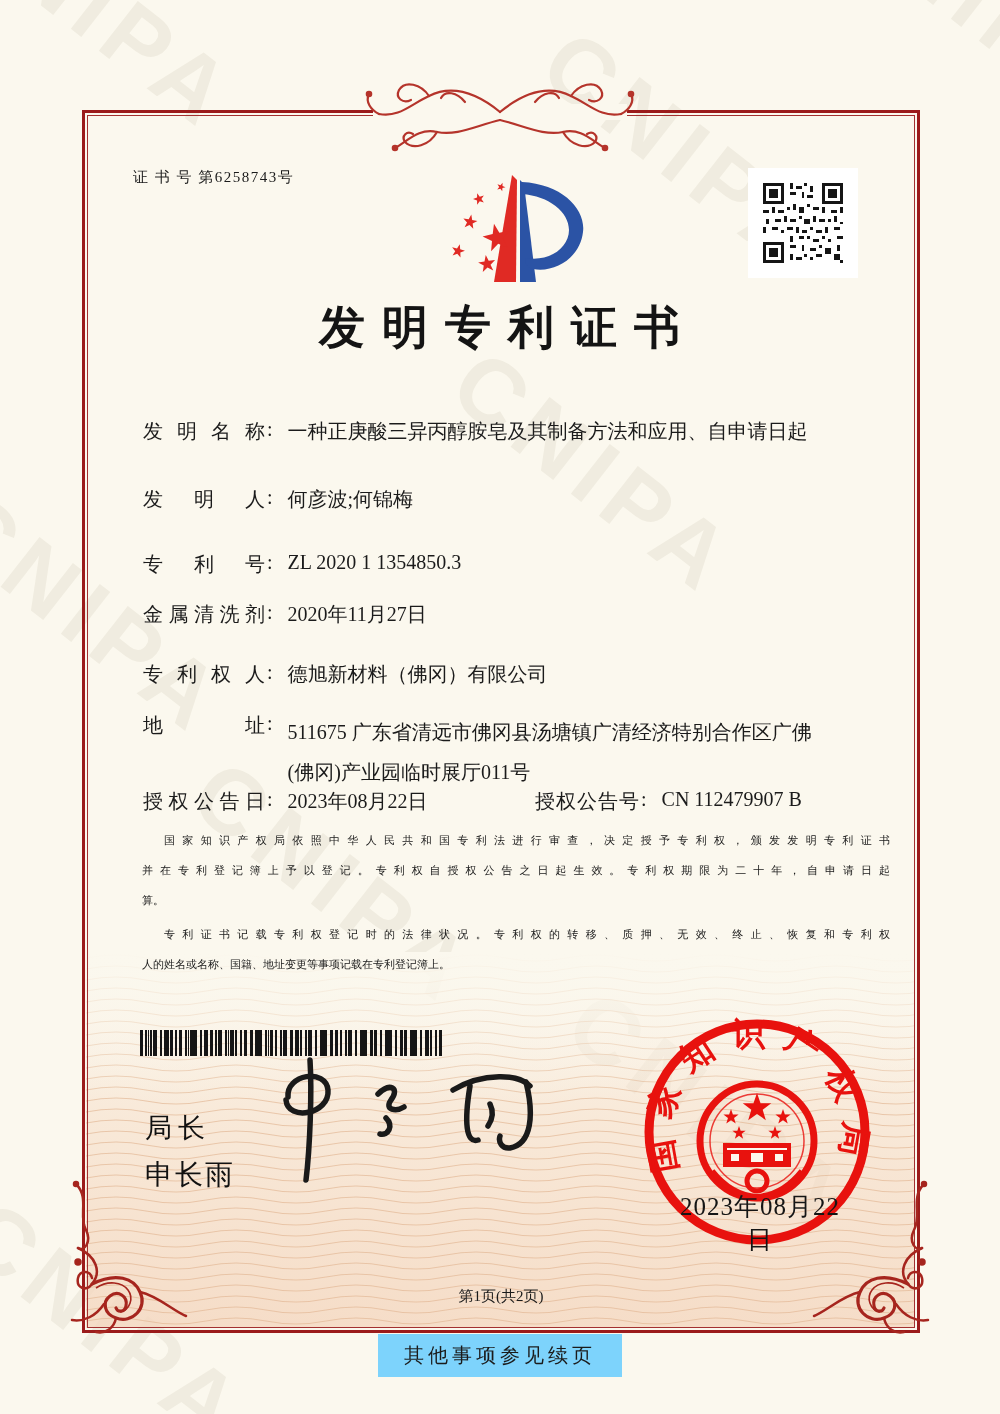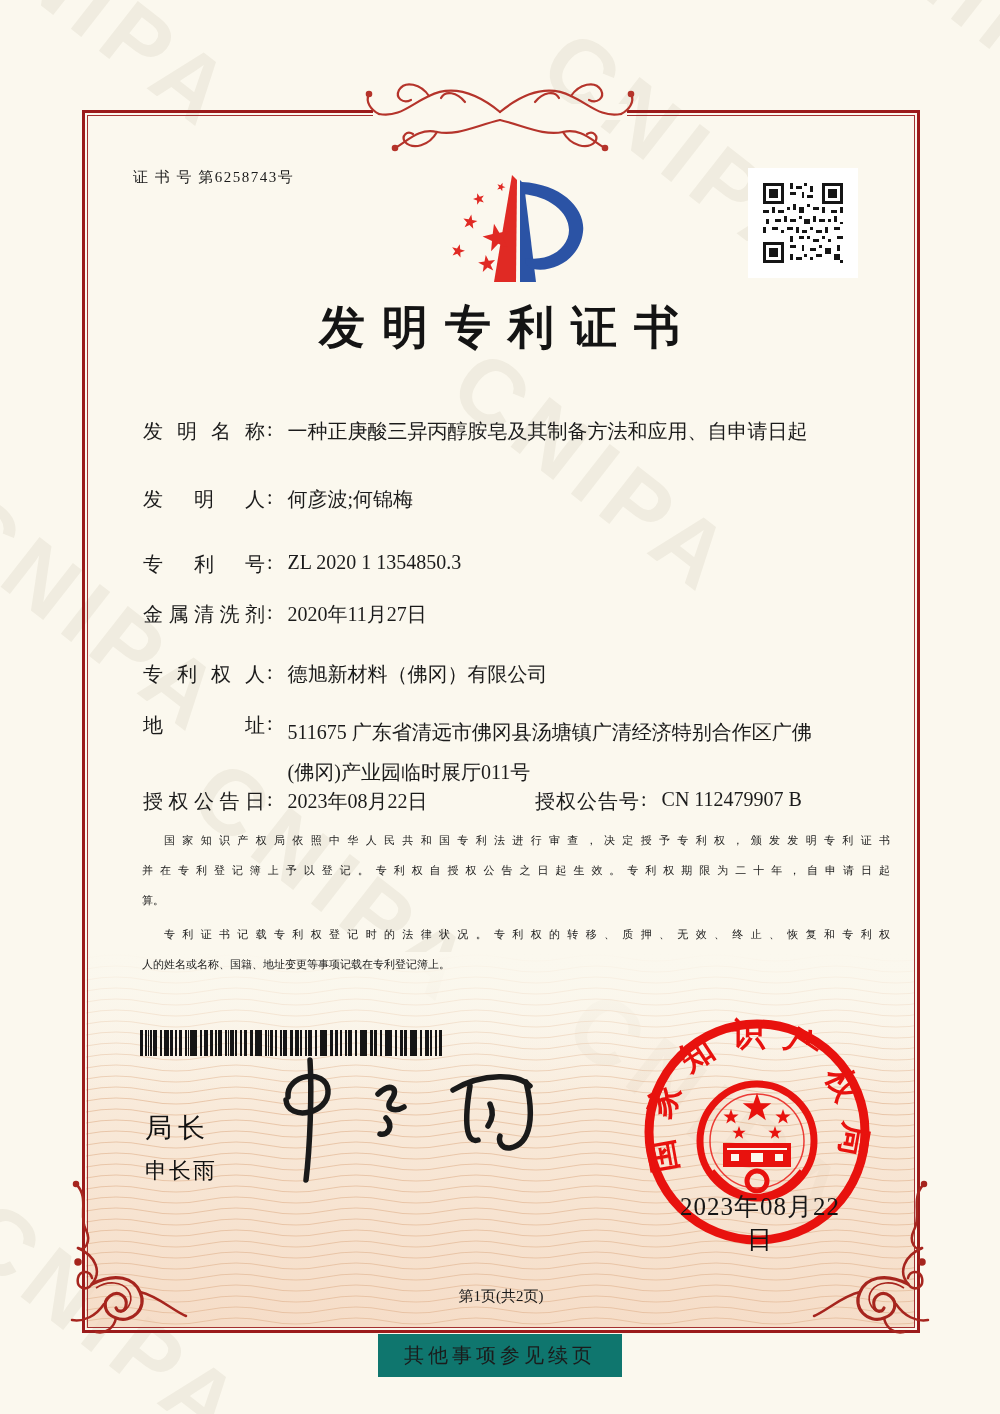--- a/index.html
+++ b/index.html
@@ -40,31 +40,31 @@
   .jl{text-align:justify;text-align-last:justify;text-justify:inter-character;}
   
   .barcode{position:absolute;left:140px;top:1030px;width:302px;height:26px;z-index:3;
     background-image:
       repeating-linear-gradient(90deg,#151515 0 2px,transparent 2px 5px),
       repeating-linear-gradient(90deg,#151515 0 1px,transparent 1px 8px),
       repeating-linear-gradient(90deg,#151515 0 3px,transparent 3px 13px);}
   
   .director-label{position:absolute;left:145px;top:1110px;font-size:27px;letter-spacing:6px;
       font-family:"Liberation Sans","DejaVu Sans",sans-serif;z-index:3;color:#111;}
-  .director-name{position:absolute;left:145px;top:1156px;font-size:22px;letter-spacing:2px;
+  .director-name{position:absolute;left:145px;top:1156px;font-size:28px;letter-spacing:2px;
       font-family:"Liberation Sans","DejaVu Sans",sans-serif;z-index:3;color:#111;}
   .signature{position:absolute;left:258px;top:1052px;width:315px;height:140px;z-index:4;}
   
   .seal{position:absolute;left:636px;top:1011px;width:242px;height:242px;z-index:4;}
   .seal-date{position:absolute;left:670px;top:1190px;width:180px;text-align:center;
       font-size:25px;color:#151515;z-index:5;letter-spacing:1px;}
   
   .page-number{position:absolute;left:82px;top:1287px;width:838px;text-align:center;font-size:15px;z-index:3;}
   .cont-note{position:absolute;left:0;top:1334px;width:1000px;text-align:center;z-index:3;}
-  .cont-note span{display:inline-block;background:#0f766e;padding:8px 26px;font-size:20px;letter-spacing:4px;}
+  .cont-note span{display:inline-block;background:#7dd3fc;padding:8px 26px;font-size:20px;letter-spacing:4px;}
   
   .orn-top{position:absolute;left:345px;top:62px;width:310px;height:112px;z-index:3;}
   .orn-bl{position:absolute;left:56px;top:1176px;width:140px;height:166px;z-index:3;}
   .orn-br{position:absolute;left:804px;top:1176px;width:140px;height:166px;z-index:3;transform:scaleX(-1);}
 </style>
 </head>
 <body>
 
 <div class="page">
 

